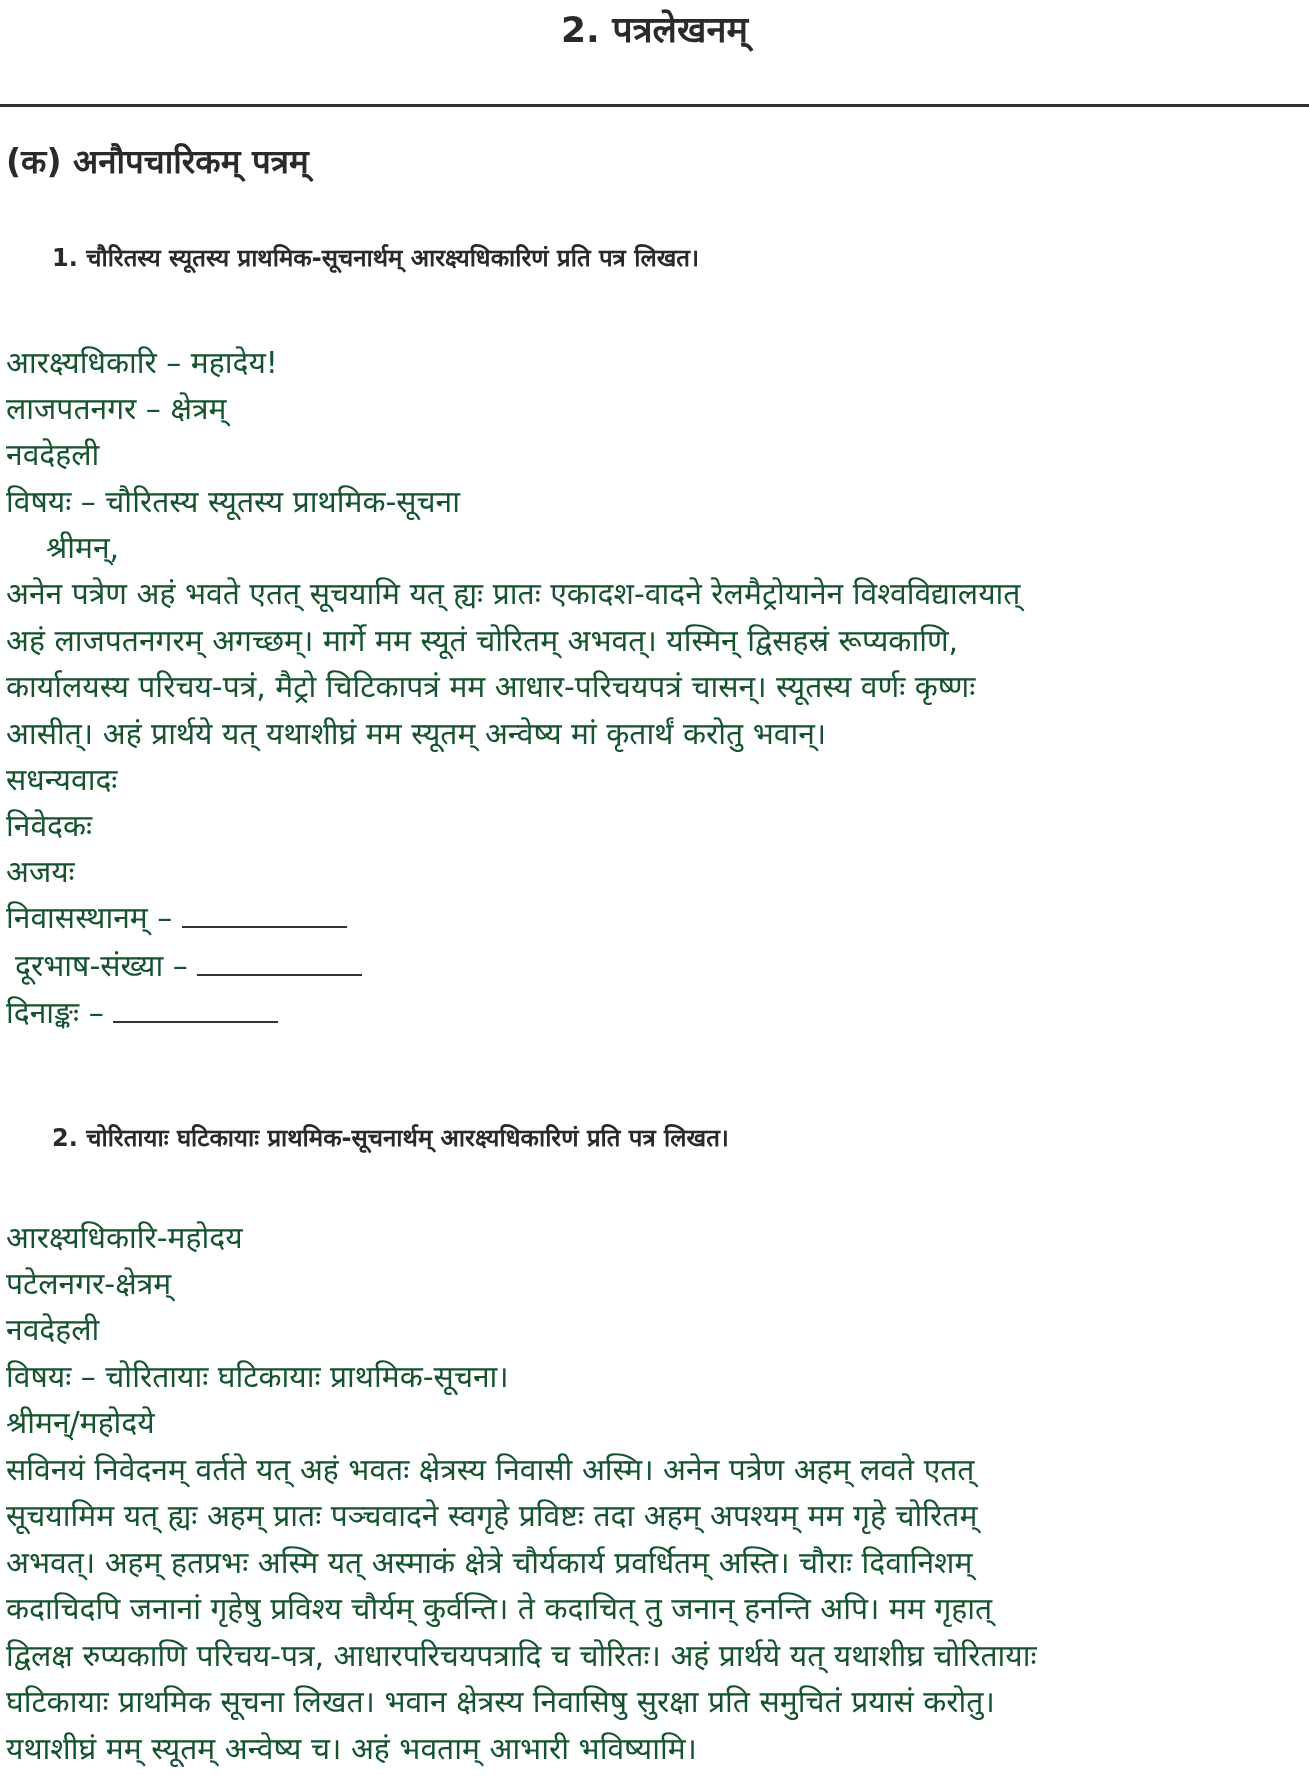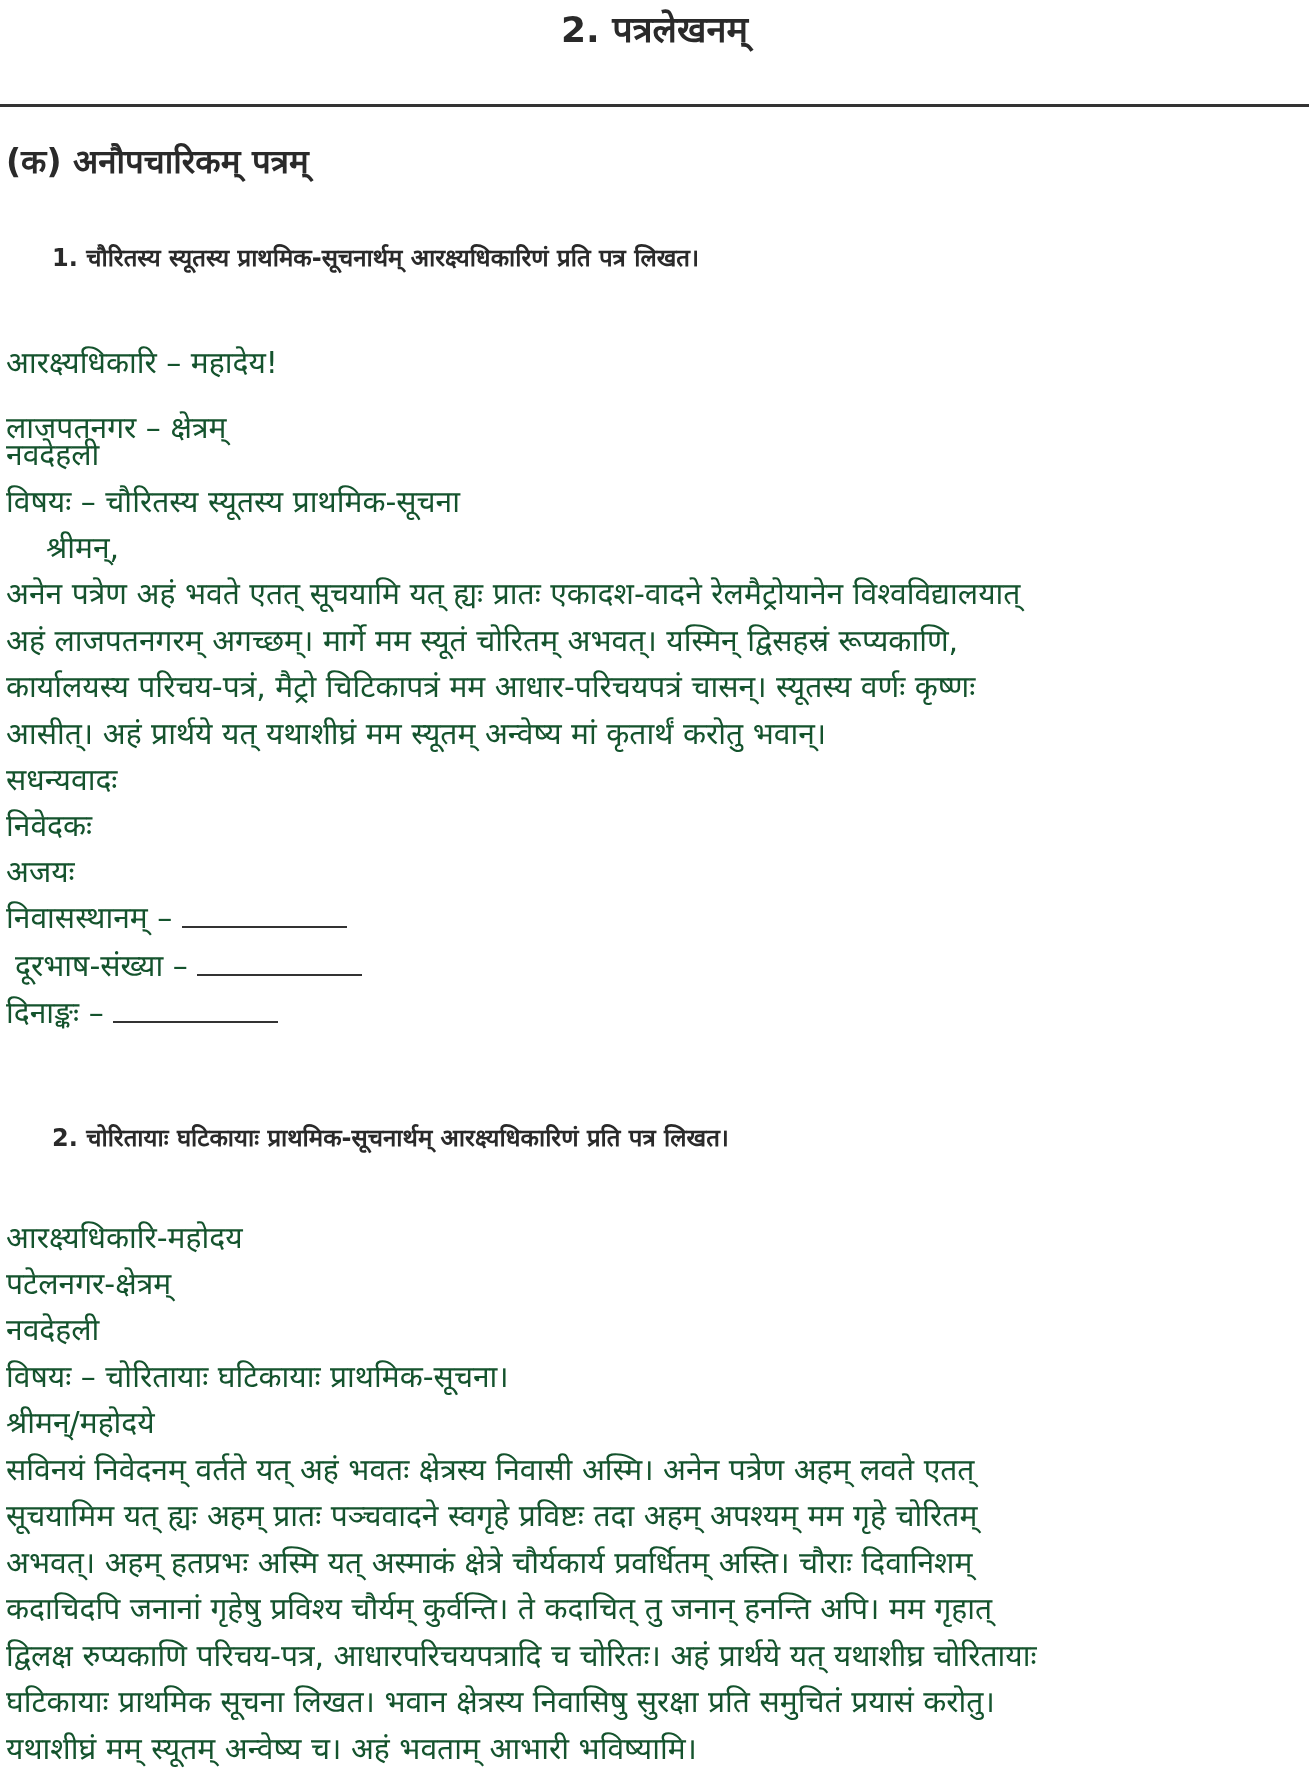--- a/index.html
+++ b/index.html
@@ -32,21 +32,21 @@
 </head>
 <body>
 
 <div class="title">2. पत्रलेखनम्</div>
 <div class="rule"></div>
 <div class="section-heading" style="top:140px;">(क) अनौपचारिकम् पत्रम्</div>
 
 <div class="question" style="top:238px;">1. चौरितस्य स्यूतस्य प्राथमिक-सूचनार्थम् आरक्ष्यधिकारिणं प्रति पत्र लिखत।</div>
 
 <div class="line" style="top:343px;">आरक्ष्यधिकारि – महादेय!</div>
-<div class="line" style="top:389px;margin-top:19px;">लाजपतनगर – क्षेत्रम्</div>
+<div class="line" style="top:389px;">लाजपतनगर – क्षेत्रम्</div>
 <div class="line" style="top:435px;">नवदेहली</div>
 <div class="line" style="top:482px;">विषयः – चौरितस्य स्यूतस्य प्राथमिक-सूचना</div>
 <div class="line" style="top:528px;margin-left:40px;">श्रीमन्,</div>
 <div class="line" style="top:574px;">अनेन पत्रेण अहं भवते एतत् सूचयामि यत् ह्यः प्रातः एकादश-वादने रेलमैट्रोयानेन विश्वविद्यालयात्</div>
 <div class="line" style="top:621px;">अहं लाजपतनगरम् अगच्छम्। मार्गे मम स्यूतं चोरितम् अभवत्। यस्मिन् द्विसहस्रं रूप्यकाणि,</div>
 <div class="line" style="top:667px;">कार्यालयस्य परिचय-पत्रं, मैट्रो चिटिकापत्रं मम आधार-परिचयपत्रं चासन्। स्यूतस्य वर्णः कृष्णः</div>
 <div class="line" style="top:714px;">आसीत्। अहं प्रार्थये यत् यथाशीघ्रं मम स्यूतम् अन्वेष्य मां कृतार्थं करोतु भवान्।</div>
 <div class="line" style="top:760px;">सधन्यवादः</div>
 <div class="line" style="top:806px;">निवेदकः</div>
 <div class="line" style="top:852px;">अजयः</div>

